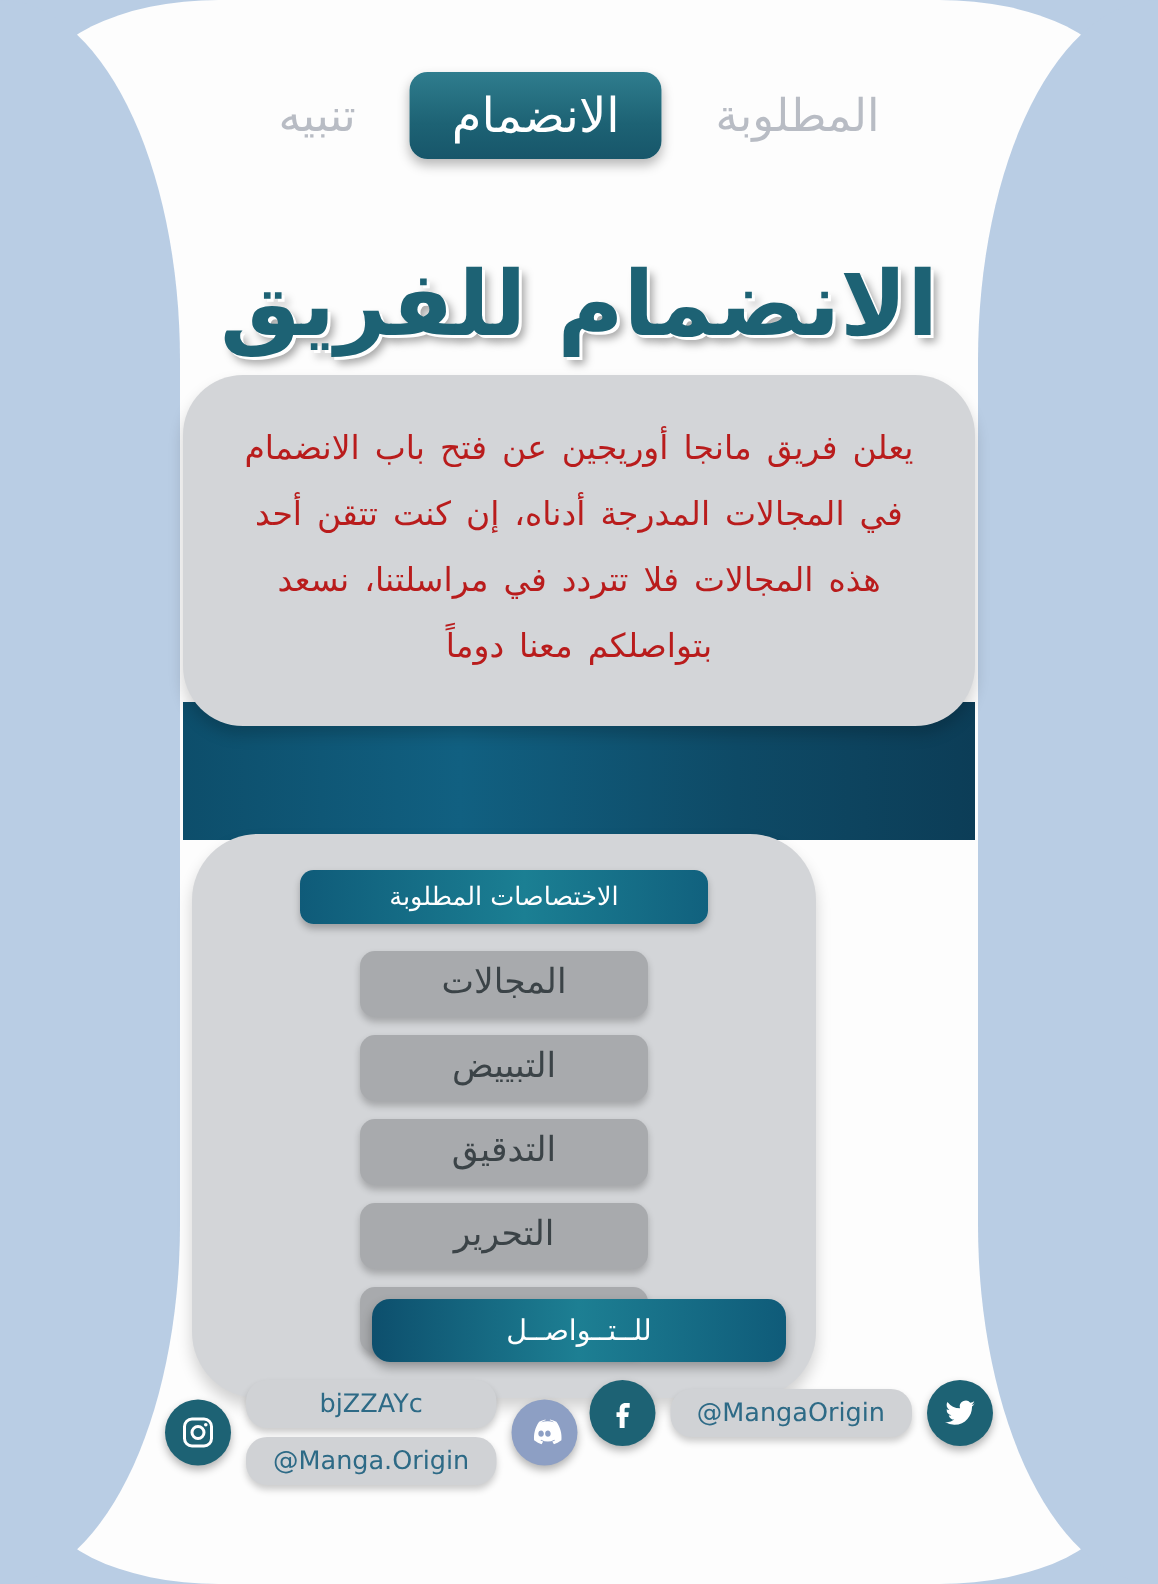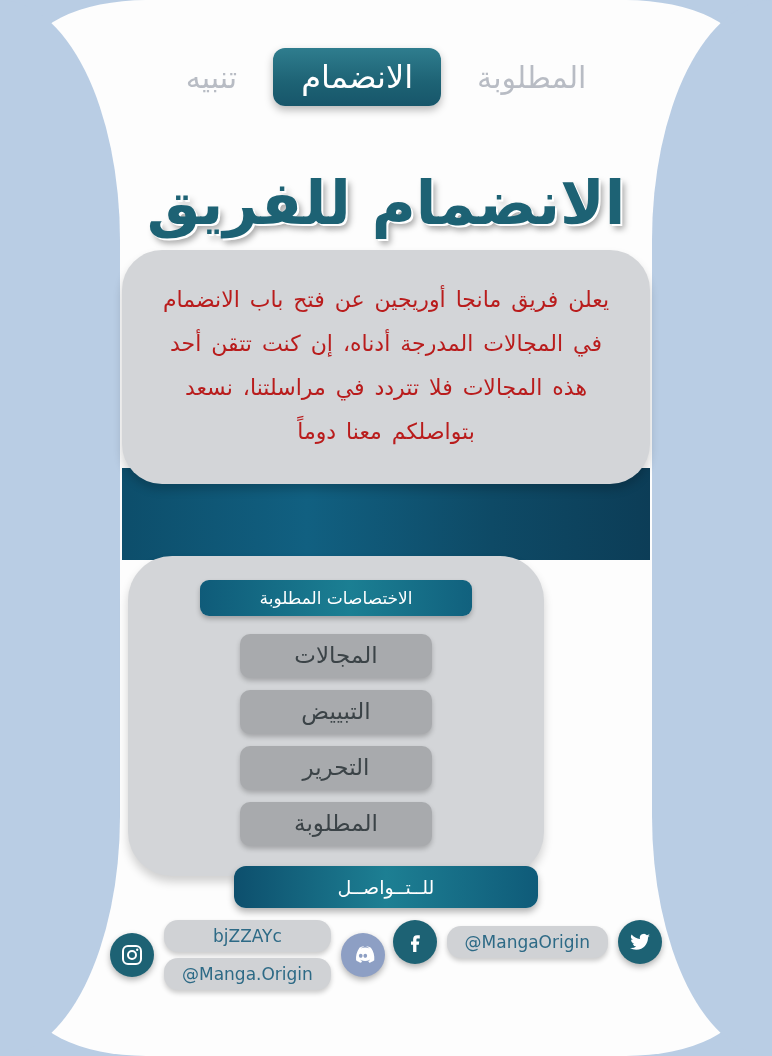--- a/index.html
+++ b/index.html
@@ -167,21 +167,21 @@
     padding: 8px 0 10px;
     box-shadow: 0 3px 5px rgba(0,0,0,0.22);
   }
 
   
   .contact-title {
     position: absolute;
     top: 866px;
     left: 50%;
     transform: translateX(-50%);
-    width: 304px;
+    width: 276px;
     background: linear-gradient(90deg, #0d4f6d 0%, #1d7f93 50%, #0f5b79 100%);
     color: #ffffff;
     font-size: 19px;
     text-align: center;
     border-radius: 12px;
     padding: 10px 0;
     box-shadow: 0 4px 7px rgba(0,0,0,0.3);
     letter-spacing: 2px;
   }
 
@@ -255,20 +255,21 @@
 
   <div class="card-intro">
     <p>يعلن فريق مانجا أوريجين عن فتح باب الانضمام في المجالات المدرجة أدناه، إن كنت تتقن أحد هذه المجالات فلا تتردد في مراسلتنا، نسعد بتواصلكم معنا دوماً</p>
   </div>
 
   <div class="card-skills">
     <div class="skills-title">الاختصاصات المطلوبة</div>
     <div class="skills-grid">
       <div class="skill">المجالات</div>
       <div class="skill">التبييض</div>
+      <div class="skill">التدقيق</div>
       <div class="skill">التحرير</div>
       <div class="skill">المطلوبة</div>
     </div>
   </div>
 
   <div class="contact-title">للــتــواصــل</div>
 
   <div class="social-row">
 
     <div class="social-group left">

